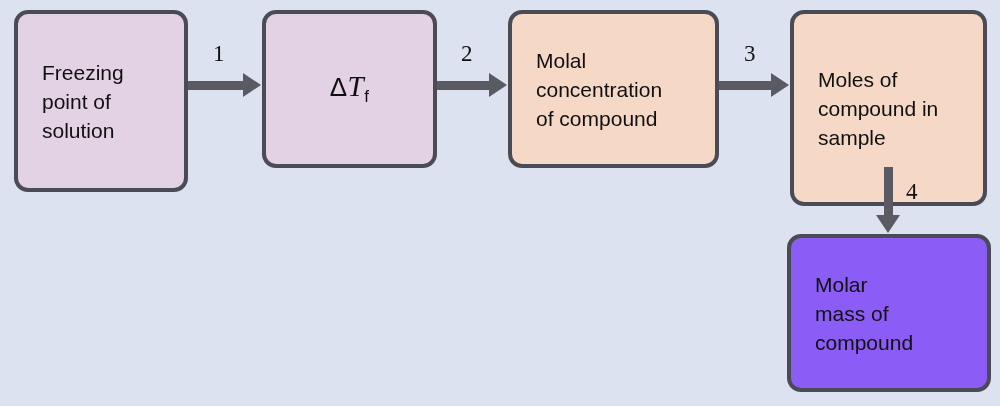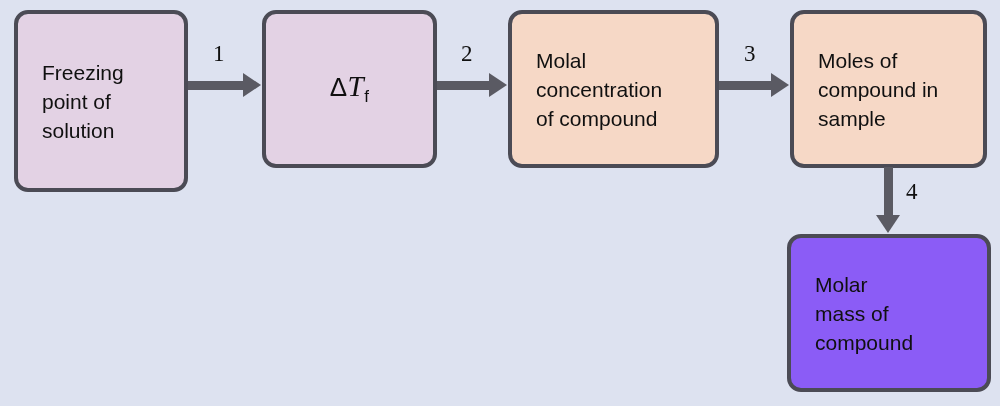--- a/index.html
+++ b/index.html
@@ -41,21 +41,21 @@
   }
   .node.centered {
     justify-content: center;
     padding-left: 10px;
   }
 
   
   #node-freezing-point { left: 14px;  top: 10px;  width: 174px; height: 182px; background: #e3d2e4; }
   #node-delta-tf       { left: 262px; top: 10px;  width: 175px; height: 158px; background: #e3d2e4; }
   #node-molality       { left: 508px; top: 10px;  width: 211px; height: 158px; background: #f6d8c6; }
-  #node-moles          { left: 790px; top: 10px;  width: 197px; height: 158px; background: #f6d8c6; }
+  #node-moles          { left: 790px; top: 10px;  width: 197px; height: 196px; background: #f6d8c6; }
   #node-molar-mass     { left: 787px; top: 234px; width: 204px; height: 158px; background: #8b5cf6; }
 
   
   .math {
     font-size: 26px;
     color: #101010;
     font-family: "Liberation Sans", sans-serif;
     letter-spacing: 0.5px;
   }
   .math .var {

